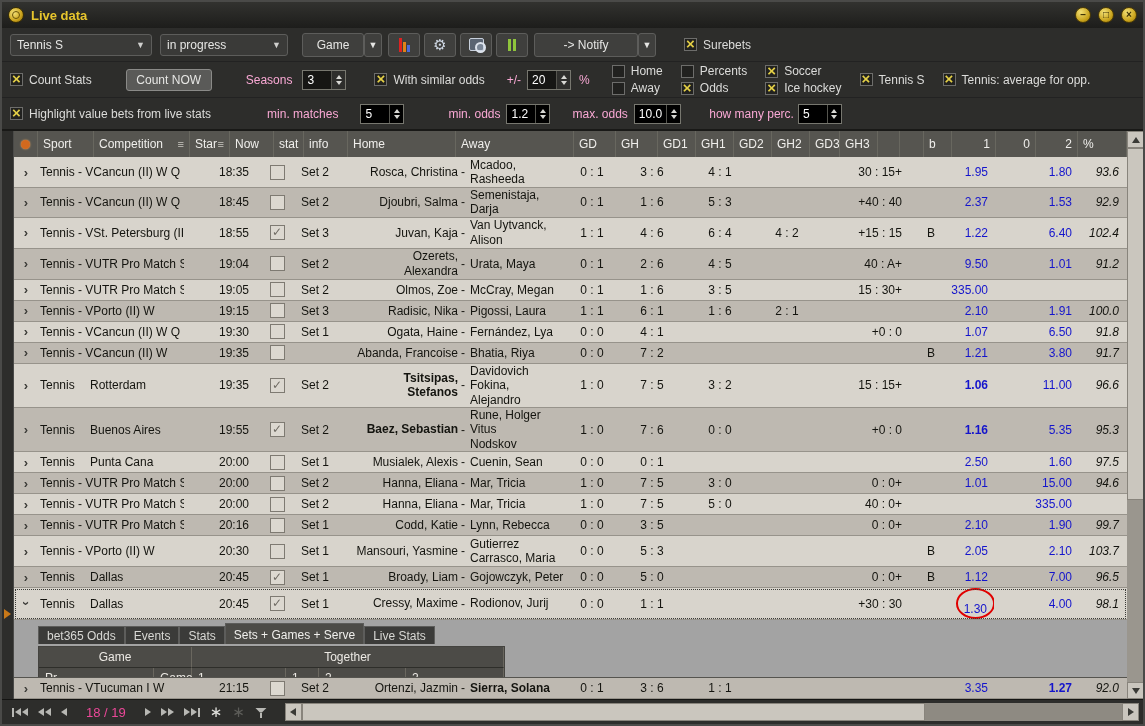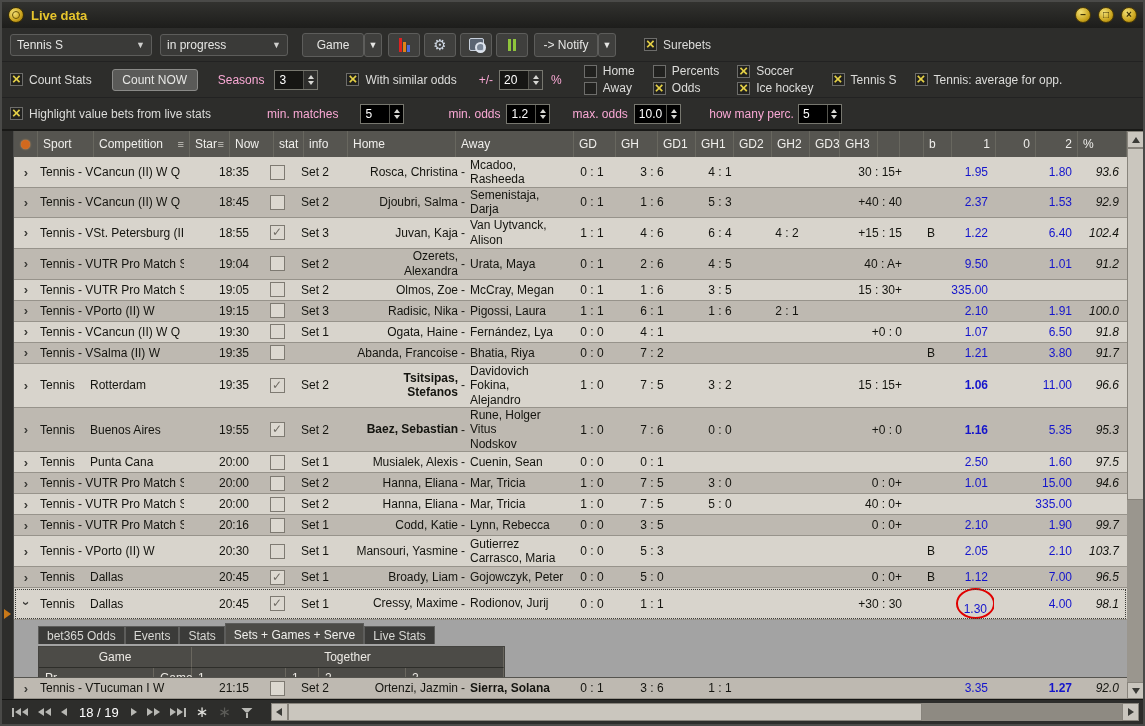--- a/index.html
+++ b/index.html
@@ -122,34 +122,34 @@
   .sbtn .td { width:0;height:0;border-left:4px solid transparent;border-right:4px solid transparent;border-top:6px solid #3a3a36; }
   .vthumb { background:#cac6be; border:1px solid #88847c; height:62%; }
   .vtrack { flex:1 1 auto; }
   .statusbar { height:25px; flex:0 0 auto; background:#2d2d2b; border-top:1px solid #151513;
                display:flex; align-items:center; padding:0 4px; color:#c8c8c4; }
   .nav { display:flex; align-items:center; gap:10px; padding:0 6px; }
   .nbtn { display:flex; align-items:center; gap:1px; }
   .tri { width:0; height:0; border-top:4px solid transparent; border-bottom:4px solid transparent; display:block; }
   .tri.l { border-right:6px solid #b8b8b4; } .tri.r { border-left:6px solid #b8b8b4; }
   .vb { width:2px; height:9px; background:#b8b8b4; display:block; }
-  .page { color:#ffffff; font-size:13px; margin:0 2px; }
+  .page { color:#ec4899; font-size:13px; margin:0 9px; }
   .star-ico { font-size:15px; color:#e0e0dc; } .star-ico.dim { color:#5c5c58; }
   .funnel { position:relative; width:12px; height:11px; }
   .funnel::before { content:""; position:absolute; top:1px; left:0; width:12px; height:5px; background:#b8b8b4;
                     clip-path:polygon(0 0,100% 0,58% 100%,42% 100%); }
   .funnel::after { content:""; position:absolute; top:6px; left:5px; width:2px; height:5px; background:#b8b8b4; }
   .hscroll { flex:1 1 auto; display:flex; align-items:center; height:18px; margin-left:12px; background:#8e8a82; }
   .hbtn { width:17px; height:18px; background:#cac6be; border:1px solid #88847c; display:flex; align-items:center; justify-content:center; flex:0 0 auto; }
   .hbtn .tl { width:0;height:0;border-top:4px solid transparent;border-bottom:4px solid transparent;border-right:6px solid #3a3a36; }
   .hbtn .tr { width:0;height:0;border-top:4px solid transparent;border-bottom:4px solid transparent;border-left:6px solid #3a3a36; }
   .hthumb { width:73%; height:18px; background:#cac6be; border:1px solid #88847c; }
   .htrack { flex:1 1 auto; }
   .ml4{margin-left:4px}.ml6{margin-left:6px}.ml8{margin-left:8px}.ml10{margin-left:10px}
-  .ml14{margin-left:14px}.ml18{margin-left:18px}.ml22{margin-left:22px}.ml28{margin-left:28px}.ml34{margin-left:20px}
+  .ml14{margin-left:14px}.ml18{margin-left:18px}.ml22{margin-left:22px}.ml28{margin-left:28px}.ml34{margin-left:34px}
 </style>
 </head>
 <body>
 
 <div class="window">
 
   <div class="titlebar">
     <span class="app-icon"></span>
     <span class="title">Live data</span>
     <div class="win-btns">
@@ -186,21 +186,21 @@
     </div>
     <div class="btn icon-btn ml4">
       <span class="mag"></span>
     </div>
     <div class="btn icon-btn ml4">
       <span class="pause">
           <i></i>
           <i></i>
         </span>
     </div>
-    <div class="btn ml6" style="width:64px">
+    <div class="btn ml6" style="width:104px">
       <span>-&gt; Notify</span>
     </div>
     <div class="btn" style="width:18px">
       <span class="arr" style="font-size:9px">▼</span>
     </div>
     <label class="chk ml28">
       <span class="tbox on"></span>
       <span>Surebets</span>
     </label>
   </div>
@@ -543,21 +543,21 @@
     <div class="c-odds o1"><span class="val">1.07</span></div>
     <div class="c-odds"></div>
     <div class="c-odds o2"><span class="val">6.50</span></div>
     <div class="c-pct">91.8</div>
   </div>
 
   <div class="row dark">
     <div class="c-exp"><span class="exp">›</span></div>
     <div class="c-sportcomp">
       <span class="c-sport">Tennis - V</span>
-      <span class="c-comp">Salma (II) W</span>
+      <span class="c-comp">Cancun (II) W</span>
     </div>
     <div></div>
     <div class="c-now">19:35</div>
     <div class="c-stat">
               <span class="cb"></span>
             </div>
     <div class="c-info"></div>
     <div class="c-home home">Abanda, Francoise</div>
     <div class="c-dash dash">-</div>
     <div class="c-away away">Bhatia, Riya</div>

